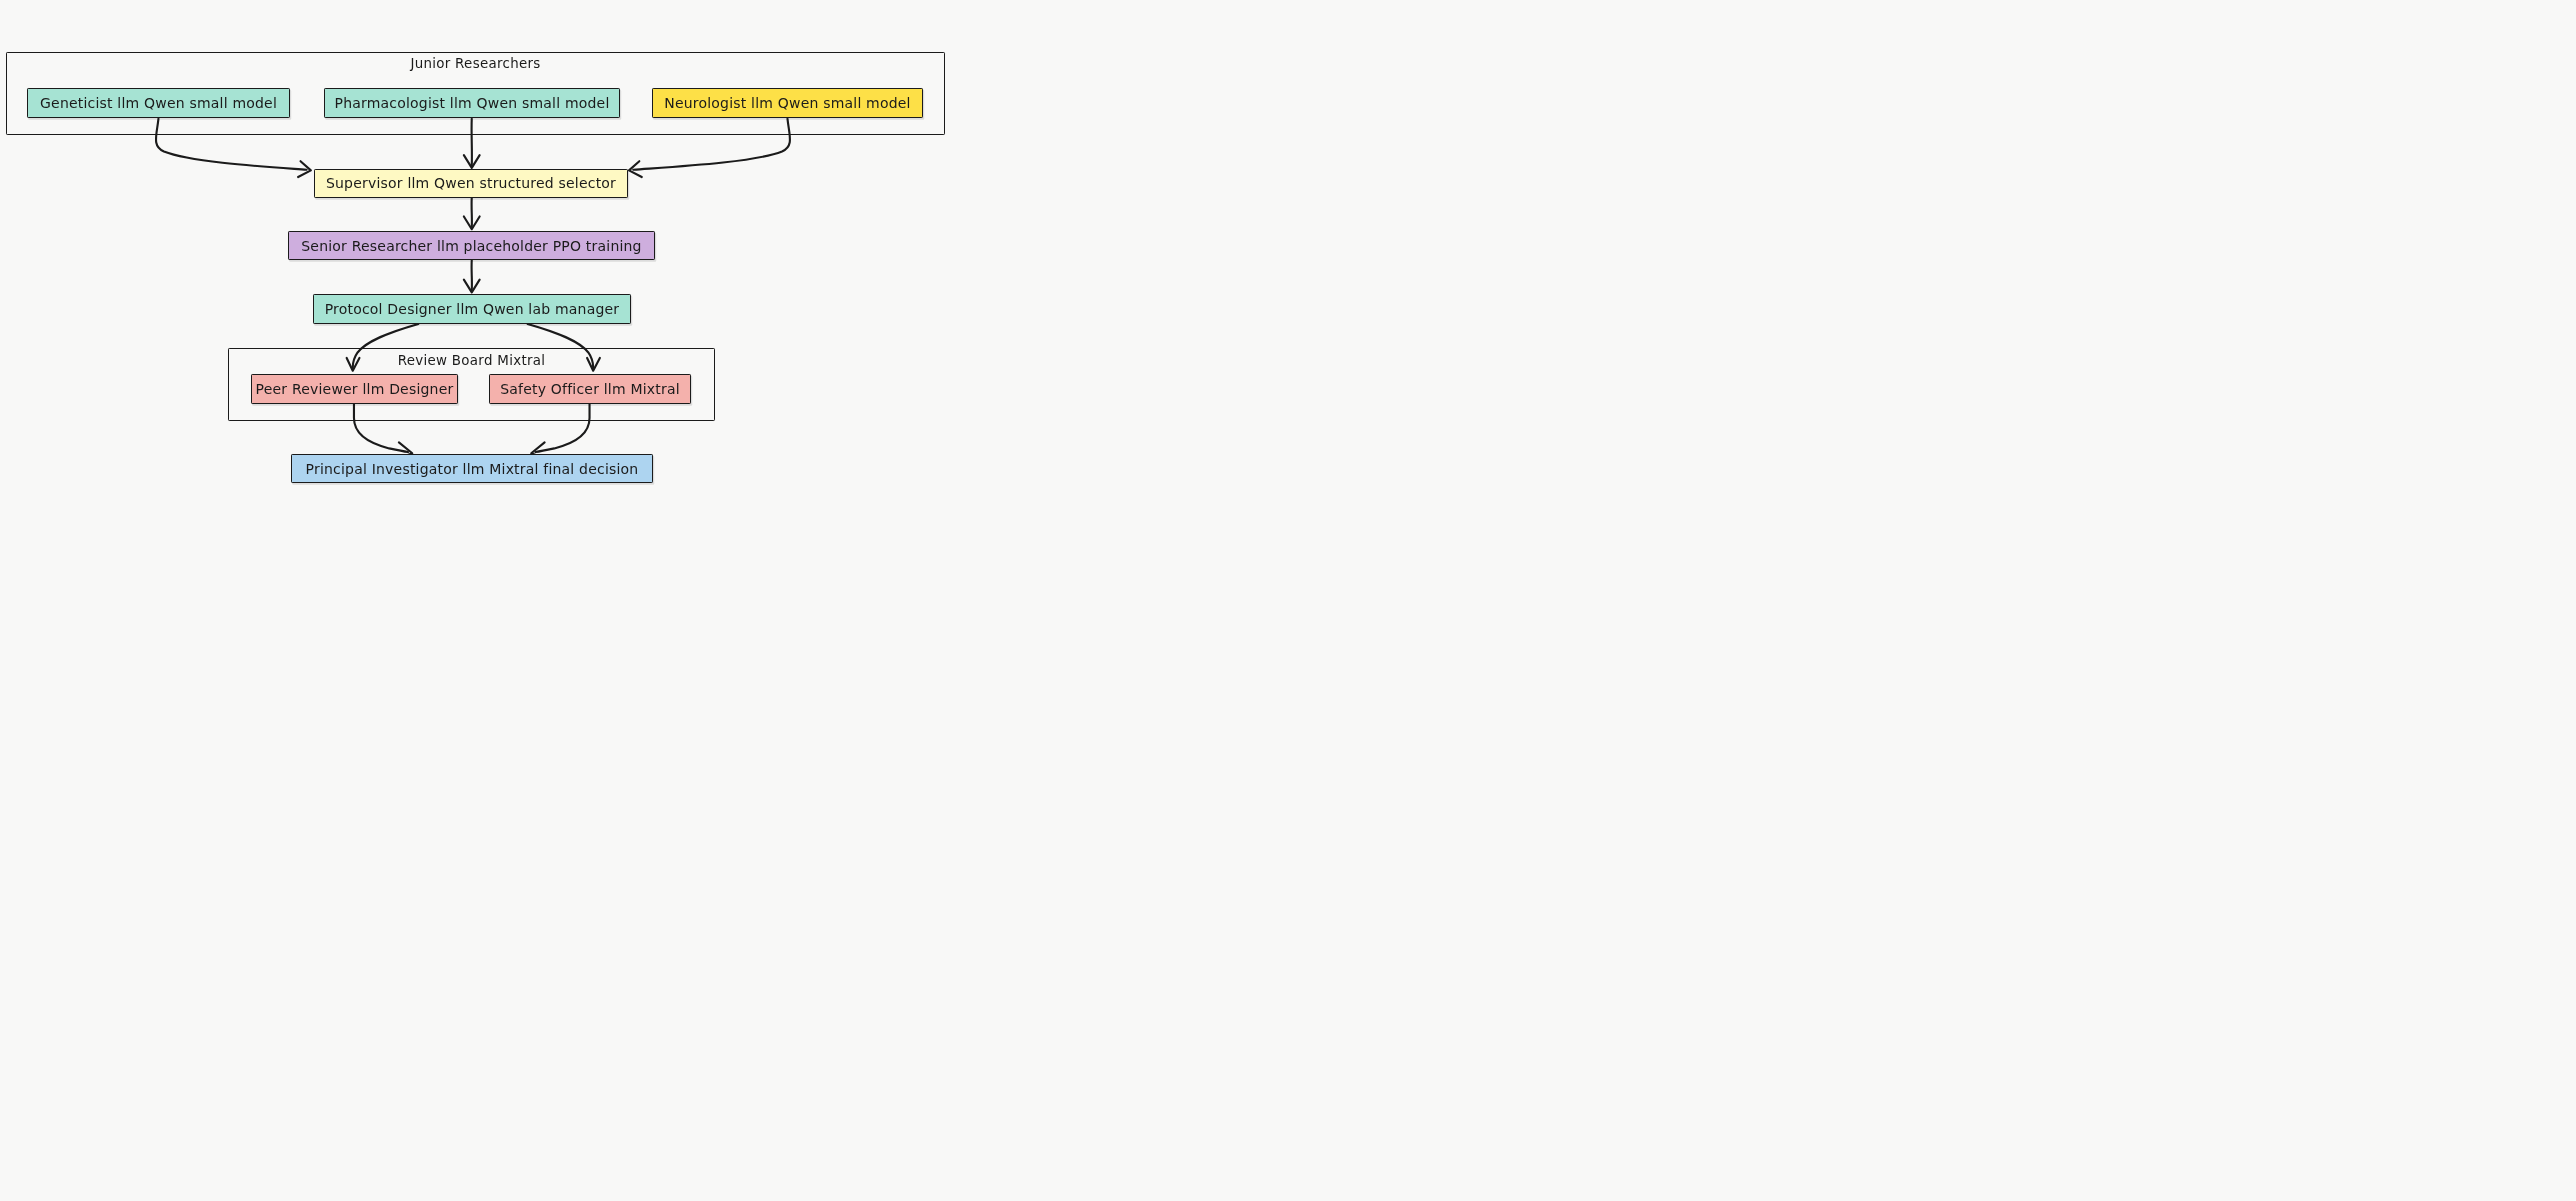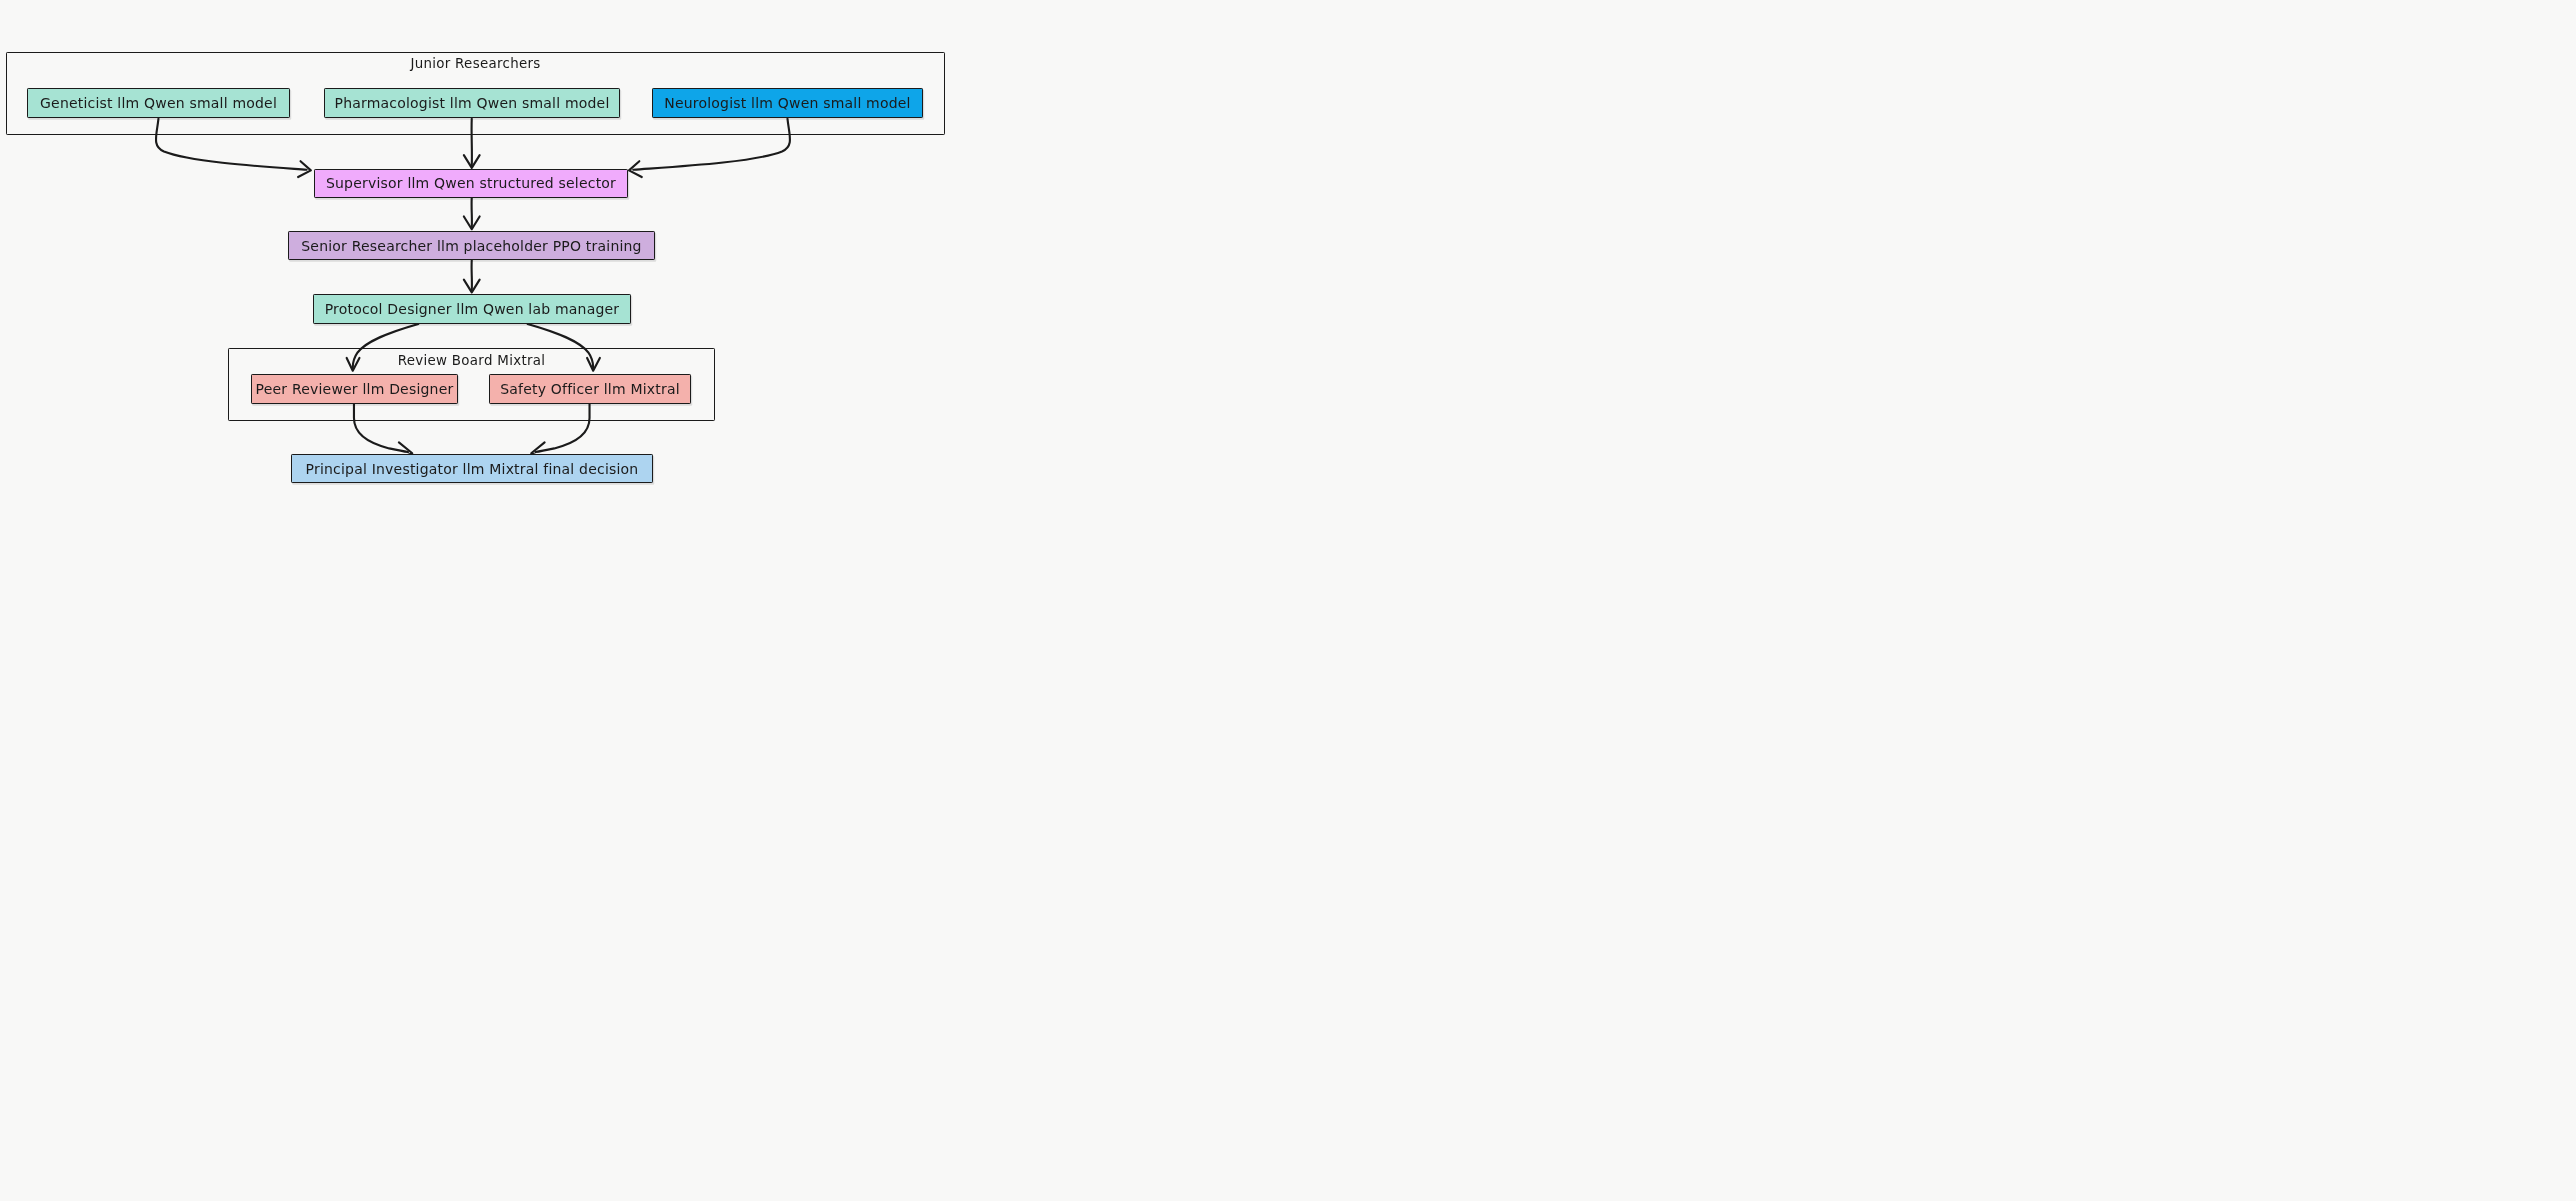--- a/index.html
+++ b/index.html
@@ -114,25 +114,25 @@
   </svg>
 
   <div class="node" style="left: 27px; top: 41px; width: 263px; height: 30px; background: rgb(166, 227, 211);">
     <span>Geneticist llm Qwen small model</span>
   </div>
 
   <div class="node" style="left: 324px; top: 41px; width: 296px; height: 30px; background: rgb(166, 227, 211);">
     <span>Pharmacologist llm Qwen small model</span>
   </div>
 
-  <div class="node" style="left: 652px; top: 41px; width: 271px; height: 30px; background: #0ea5e9;">
+  <div class="node" style="left: 652px; top: 41px; width: 271px; height: 30px; background: #fde047;">
     <span>Neurologist llm Qwen small model</span>
   </div>
 
-  <div class="node" style="left: 314px; top: 122px; width: 314px; height: 28.5px; background: #f0abfc;">
+  <div class="node" style="left: 314px; top: 122px; width: 314px; height: 28.5px; background: #fef9c3;">
     <span>Supervisor llm Qwen structured selector</span>
   </div>
 
   <div class="node" style="left: 288px; top: 184px; width: 367px; height: 29px; background: rgb(206, 174, 222);">
     <span>Senior Researcher llm placeholder PPO training</span>
   </div>
 
   <div class="node" style="left: 313px; top: 247px; width: 318px; height: 30px; background: rgb(166, 227, 211);">
     <span>Protocol Designer llm Qwen lab manager</span>
   </div>

